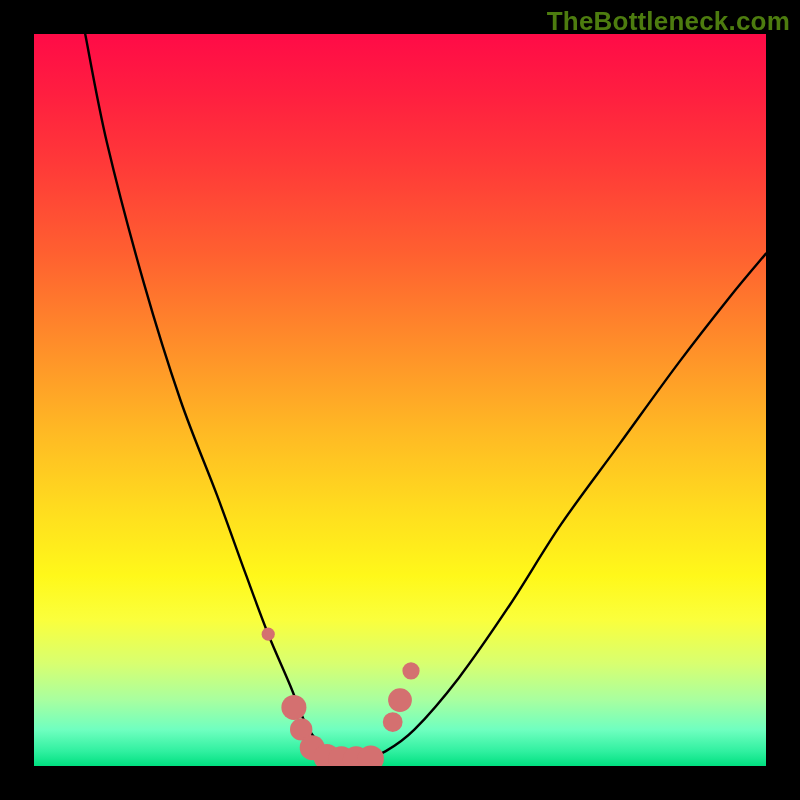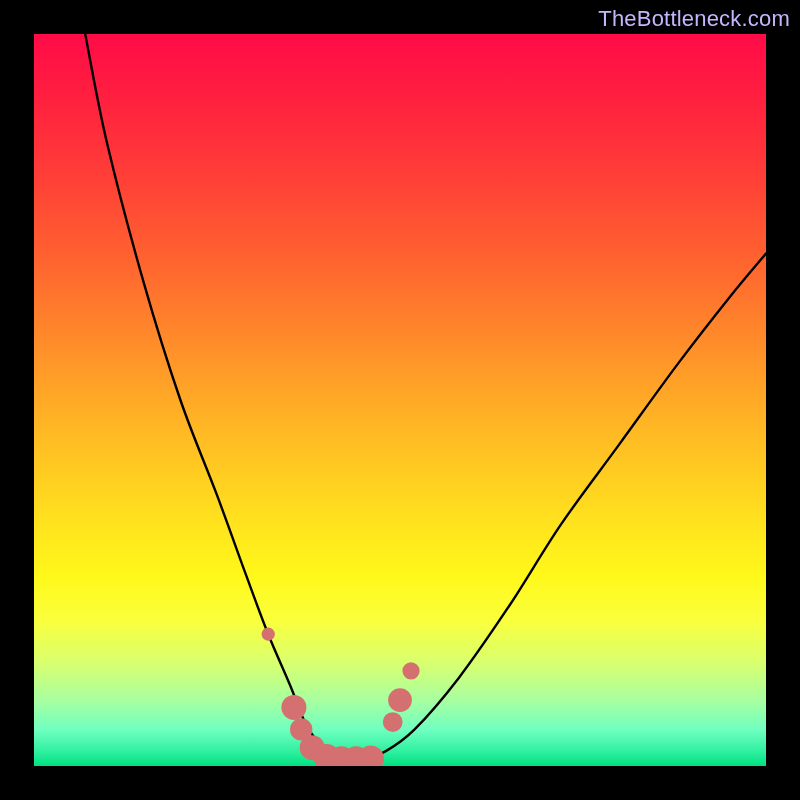--- a/index.html
+++ b/index.html
@@ -38,23 +38,23 @@
       #a8ffa0 91%,
       #70ffc0 95%,
       #30f0a0 98%,
       #00e080 100%
     );
   }
   .watermark {
     position: absolute;
     top: 6px;
     right: 10px;
-    color: #c4b5fd;
-    font-size: 22px;
-    font-weight: 400;
+    color: #4d7c0f;
+    font-size: 26px;
+    font-weight: 700;
     letter-spacing: 0.2px;
     user-select: none;
   }
   svg.curve {
     position: absolute;
     left: 0;
     top: 0;
     width: 732px;
     height: 732px;
   }

